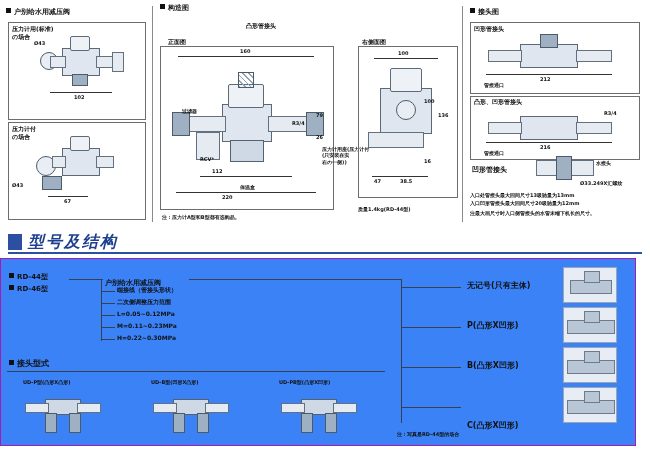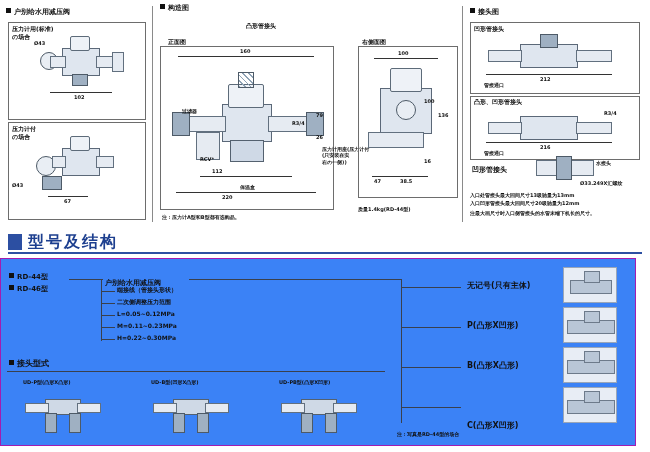--- a/index.html
+++ b/index.html
@@ -32,21 +32,21 @@
   .dark{position:absolute;background:#9fb0c2;border:1px solid #4d5a67;}
   .cap{position:absolute;background:#eef2f7;border:1px solid #5d6b79;border-radius:2px;}
   .circ{position:absolute;border:1px solid #4d5a67;border-radius:50%;background:#e9eef4;}
   .hatch{background:
       repeating-linear-gradient(45deg,#8ea2b5 0 1px,transparent 1px 4px);}
 
   
   #secHead{position:absolute;left:8px;top:232px;width:634px;height:22px;}
   #secHead .bar{position:absolute;left:0;top:2px;width:14px;height:16px;background:#2c4fa2;}
   #secHead .txt{position:absolute;left:20px;top:0px;font-size:16px;font-weight:bold;color:#1d3f8f;
-                letter-spacing:2px;}
+                letter-spacing:2px;font-style:italic;}
   #secHead .ul{position:absolute;left:0;top:20px;width:634px;height:2px;background:#2c4fa2;}
 
   
   #botPanel{position:absolute;left:0;top:258px;width:634px;height:186px;background:#3b82f6;
             border:1px solid #a21caf;}
   .ln{position:absolute;background:#39404d;}
   .lnh{height:1px;}
   .lnv{width:1px;}
   .prodthumb{position:absolute;width:52px;height:34px;background:#e8edf5;border:1px solid #9aa6b8;}
   .prodthumb .p1{position:absolute;background:#b9c6d6;border:1px solid #6d7a8a;}
@@ -208,21 +208,21 @@
     <div class="ln lnh" style="left:188px;top:20px;width:212px;"></div>
     <div class="ln lnv" style="left:400px;top:20px;height:144px;"></div>
 
     <div class="ln lnh" style="left:400px;top:28px;width:60px;"></div>
     <div class="t t8" style="left:466px;top:22px;"><span>无记号(只有主体)</span></div>
 
     <div class="ln lnh" style="left:400px;top:68px;width:60px;"></div>
     <div class="t t8" style="left:466px;top:62px;"><span>P(凸形X凹形)</span></div>
 
     <div class="ln lnh" style="left:400px;top:108px;width:60px;"></div>
-    <div class="t t8" style="left:466px;top:102px;"><span>B(凸形X凸形)</span></div>
+    <div class="t t8" style="left:466px;top:102px;"><span>B(凸形X凹形)</span></div>
 
     <div class="ln lnh" style="left:400px;top:148px;width:60px;"></div>
     <div class="t t8" style="left:466px;top:142px;margin-top:20px;"><span>C(凸形X凹形)</span></div>
 
     <div class="prodthumb" style="left:562px;top:8px;">
       <div class="p1" style="left:6px;top:12px;width:40px;height:12px;"></div>
       <div class="p1" style="left:20px;top:3px;width:14px;height:10px;"></div>
     </div>
     <div class="prodthumb" style="left:562px;top:48px;">
       <div class="p1" style="left:3px;top:12px;width:46px;height:12px;"></div>

